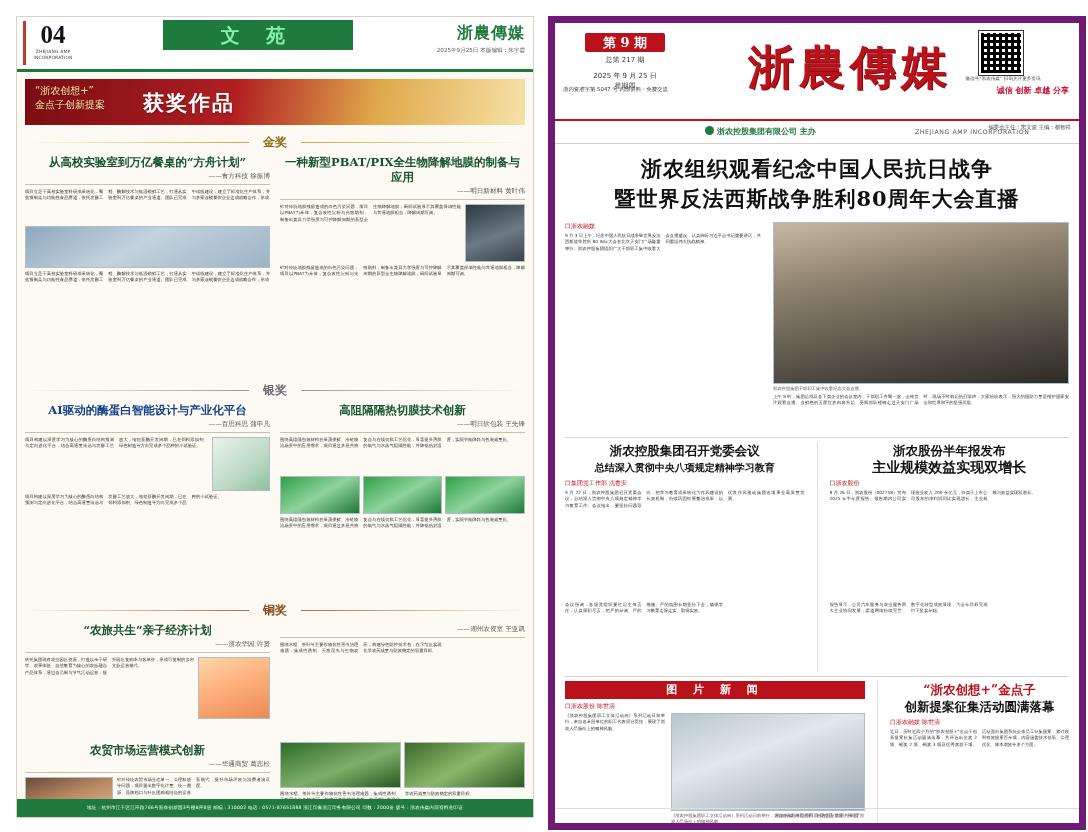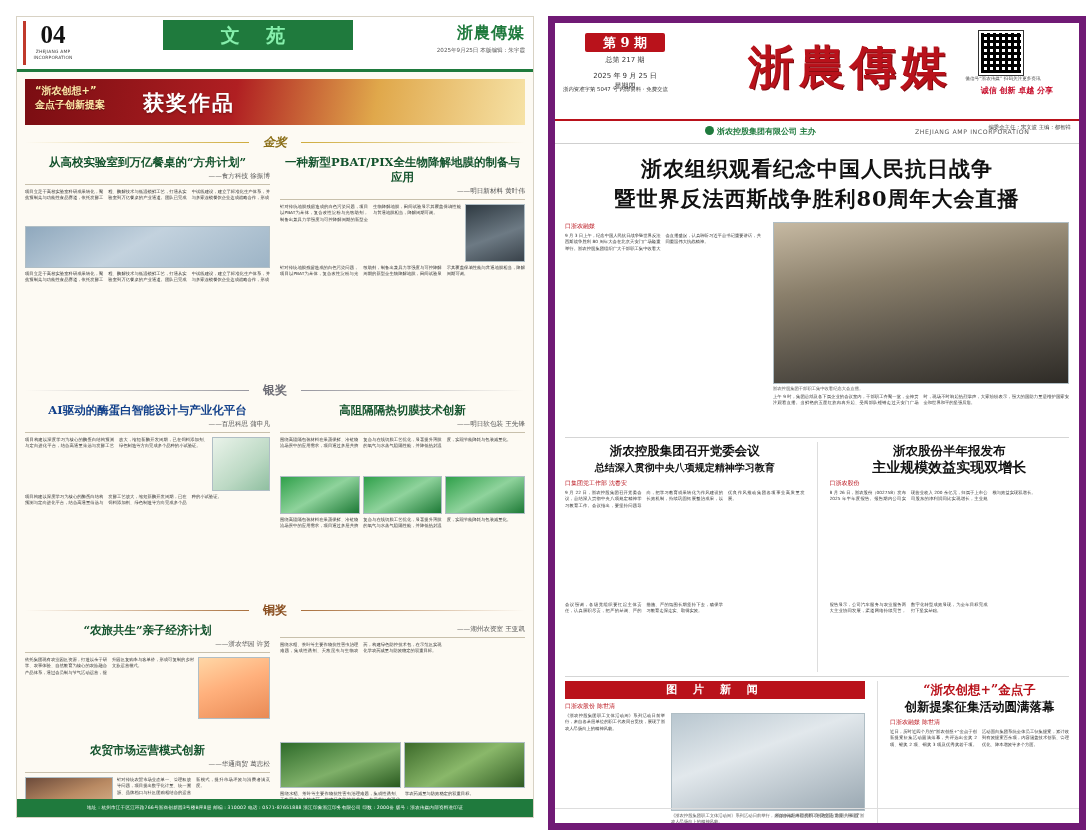--- a/index.html
+++ b/index.html
@@ -14,28 +14,28 @@
   .pg-sub{font-size:4.4px;color:#444;text-align:center;letter-spacing:.2px;line-height:6px;}
   .sec-banner{position:absolute;left:146px;top:3px;width:190px;height:30px;background:#1f7a3d;}
   .sec-banner span{display:block;color:#86efac;font-family:"DejaVu Serif",serif;font-size:19px;font-weight:bold;letter-spacing:10px;text-align:center;line-height:30px;}
   .masthead-mini{position:absolute;right:8px;top:6px;text-align:right;}
   .masthead-mini .mm-title{font-family:"DejaVu Serif",serif;font-size:16px;font-weight:bold;color:#1f7a3d;letter-spacing:1px;}
   .masthead-mini .mm-date{font-size:5.6px;color:#555;margin-top:3px;}
   .lp-awards{position:relative;padding:4px 8px 0 8px;}
 
   .award-title-art{position:relative;height:46px;margin:3px 0 0 0;
     background:linear-gradient(100deg,#7a0d12 0%,#b01f22 42%,#e0a84b 70%,#f6e2a6 100%);}
-  .ata-l{position:absolute;left:10px;top:5px;color:#ffe9a8;font-size:10px;font-weight:bold;line-height:14px;text-shadow:0 1px 0 #5a0a0d;}
+  .ata-l{position:absolute;left:10px;top:5px;color:#ffe9a8;font-size:10px;font-weight:normal;line-height:14px;text-shadow:0 1px 0 #5a0a0d;}
   .ata-r{position:absolute;left:118px;top:10px;color:#fff;font-family:"DejaVu Serif",serif;font-size:21px;font-weight:bold;letter-spacing:2px;text-shadow:0 1px 2px #6b1012;}
 
   .medal-bar{margin:8px 0 4px 0;height:18px;position:relative;}
   .medal-bar .mb-line{position:absolute;top:9px;left:0;right:0;height:1px;}
   .medal-bar .mb-txt{position:absolute;left:50%;top:0;transform:translateX(-50%);padding:0 14px;font-family:"DejaVu Serif",serif;font-size:12px;font-weight:bold;line-height:18px;}
   .gold .mb-line{background:linear-gradient(90deg,rgba(201,162,39,0) 0%,#c9a227 50%,rgba(201,162,39,0) 100%);}
-  .gold .mb-txt{color:#8a6d15;background:#fdfaf3;font-style:italic;}
+  .gold .mb-txt{color:#8a6d15;background:#fdfaf3;}
   .silver .mb-line{background:linear-gradient(90deg,rgba(140,140,150,0) 0%,#8c8c96 50%,rgba(140,140,150,0) 100%);}
   .silver .mb-txt{color:#6d6d76;background:#fdfaf3;}
   .bronze .mb-line{background:linear-gradient(90deg,rgba(160,96,40,0) 0%,#a06028 50%,rgba(160,96,40,0) 100%);}
   .bronze .mb-txt{color:#8a4f20;background:#fdfaf3;}
 
   .two-col{display:flex;gap:10px;}
   .col{flex:1;}
   .art-h{font-family:"DejaVu Serif",serif;font-size:11.5px;font-weight:bold;color:#14532d;text-align:center;line-height:15px;}
   .art-h.blue{color:#12408a;}
   .art-byline{font-size:6.6px;color:#555;text-align:right;margin:2px 0 3px 0;}
@@ -69,21 +69,21 @@
   .qr{position:absolute;right:56px;top:8px;width:40px;height:40px;background:
       repeating-linear-gradient(90deg,#000 0 3px,#fff 3px 6px),
       repeating-linear-gradient(0deg,#000 0 3px,rgba(255,255,255,0) 3px 6px);
       background-blend-mode:multiply;border:2px solid #fff;outline:1px solid #333;}
   .qr-cap{position:absolute;right:30px;top:52px;width:92px;font-size:4.6px;color:#444;text-align:center;line-height:7px;}
   .rp-strap{position:relative;height:22px;border-bottom:1px solid #cfcfcf;}
   .strap-l{position:absolute;left:8px;top:-36px;font-size:5.4px;color:#333;line-height:8px;}
   .strap-org{position:absolute;left:150px;top:2px;font-size:8px;color:#1f7a3d;font-weight:bold;line-height:18px;}
   .strap-en{position:absolute;left:360px;top:2px;font-size:6.2px;color:#555;line-height:18px;letter-spacing:.6px;}
   .strap-r{position:absolute;right:8px;top:2px;font-size:5.4px;color:#444;line-height:9px;text-align:right;}
-  .slogan{position:absolute;right:26px;top:62px;font-size:8px;color:#c8102e;font-weight:bold;line-height:12px;text-align:center;}
+  .slogan{position:absolute;right:10px;top:62px;font-size:8px;color:#c8102e;font-weight:bold;line-height:12px;text-align:center;}
 
   .lead-title{margin:10px 14px 2px 14px;text-align:center;font-family:"DejaVu Serif",serif;font-size:21px;font-weight:bold;color:#111;line-height:30px;letter-spacing:1px;}
   .rp-body{padding:6px 10px 0 10px;}
   .rp-row{display:flex;gap:12px;}
   .rp-col{flex:1;}
   .kicker{font-size:6px;color:#b9121b;margin-bottom:2px;}
   .photo-news-band{height:18px;background:#b9121b;color:#fff;font-family:"DejaVu Serif",serif;font-size:11px;font-weight:bold;letter-spacing:6px;text-align:center;line-height:18px;}
   .sub-h{font-family:"DejaVu Serif",serif;font-size:12.5px;font-weight:bold;color:#111;text-align:center;line-height:17px;}
   .sub-h.red{color:#b9121b;}
   .hairline{height:1px;background:#d5d5d5;margin:4px 0;}

